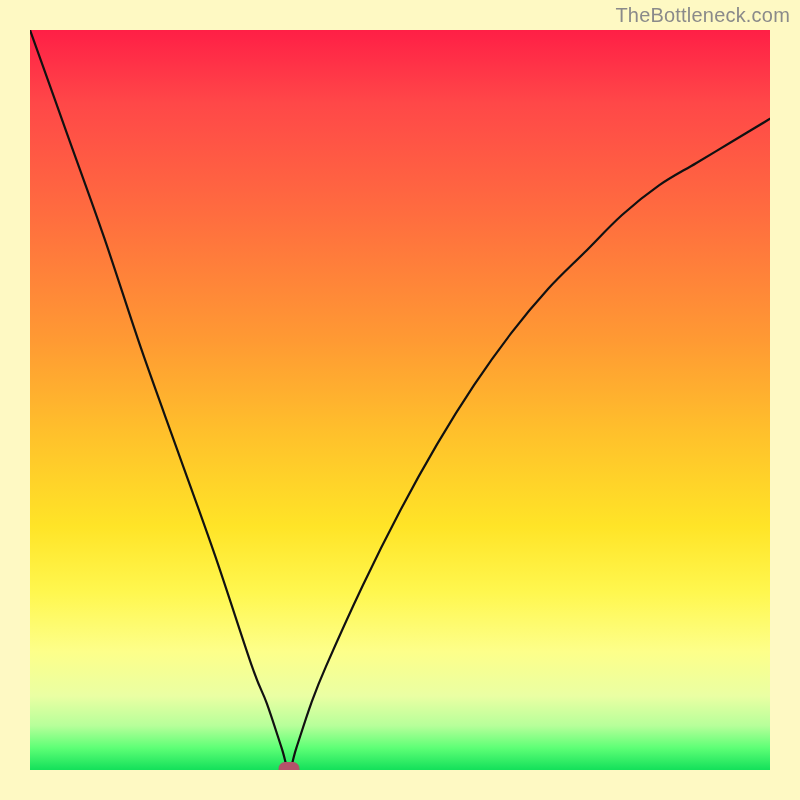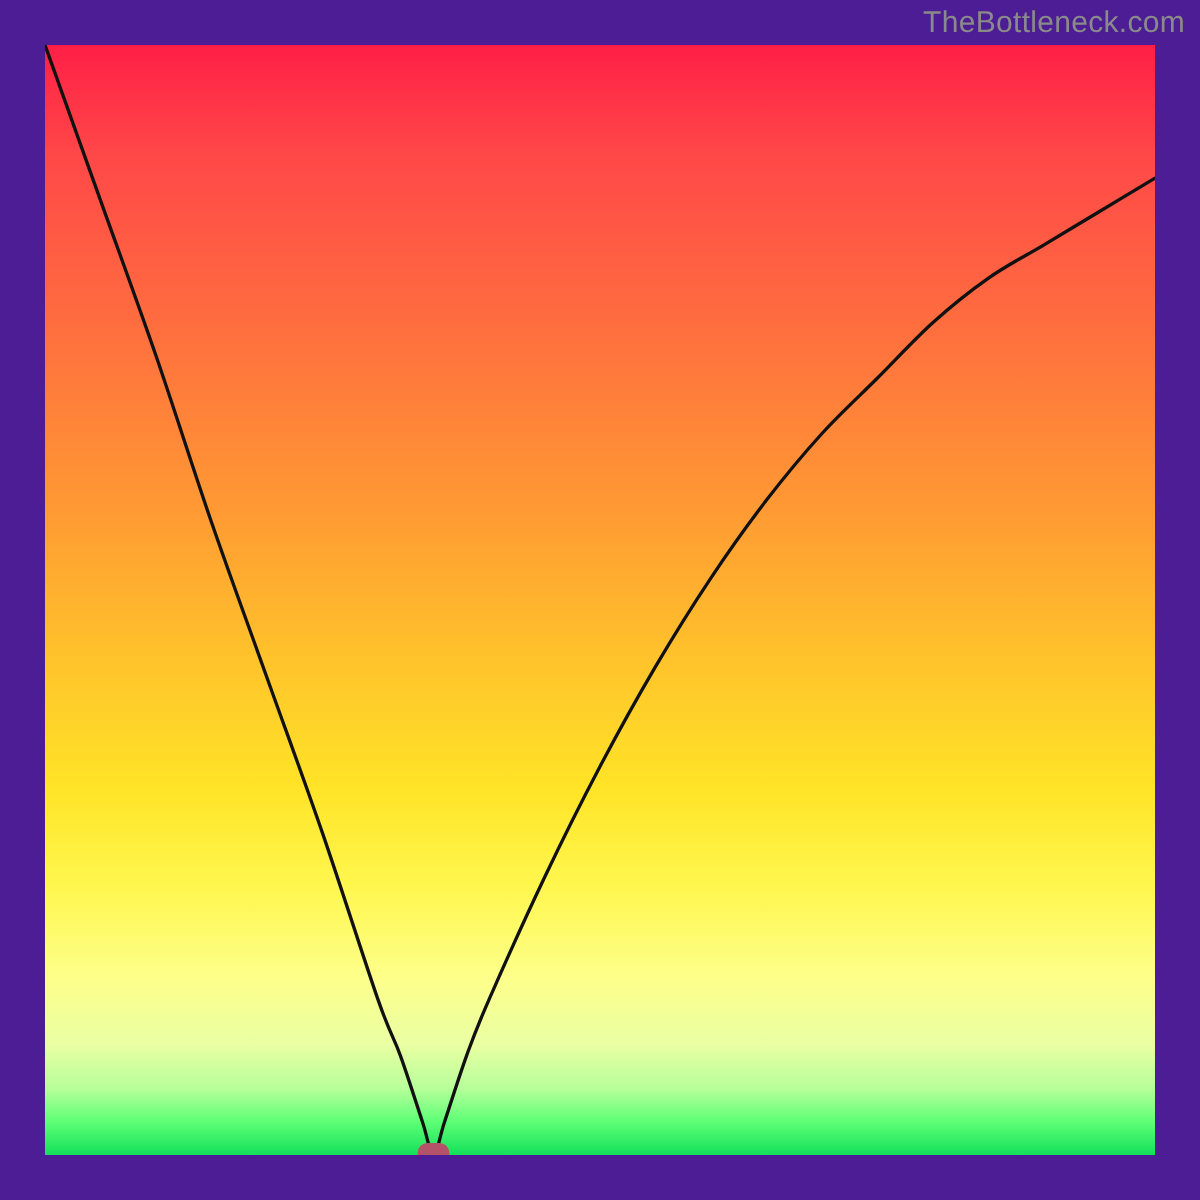--- a/index.html
+++ b/index.html
@@ -8,21 +8,21 @@
     width: 800px;
     height: 800px;
     background: #000;
     overflow: hidden;
     font-family: Arial, Helvetica, sans-serif;
   }
   .stage {
     position: relative;
     width: 800px;
     height: 800px;
-    background: #4c1d95;
+    background: #fef9c3;
   }
   .plot-bg {
     position: absolute;
     left: 30px;
     top: 30px;
     width: 740px;
     height: 740px;
     
     background: linear-gradient(to bottom,
       #ff1f46 0%,

